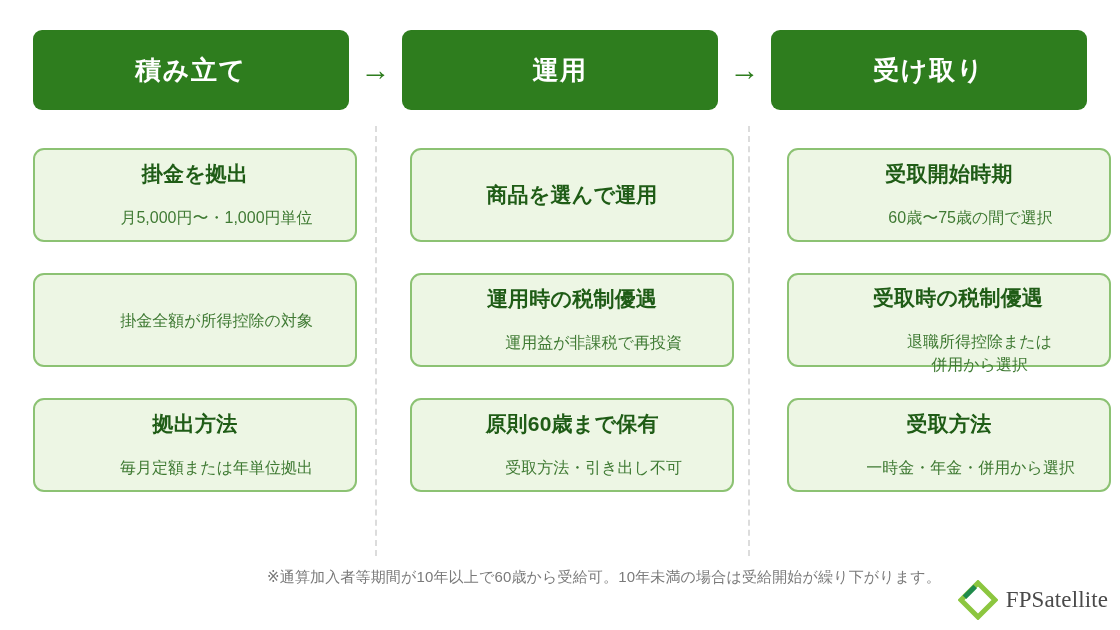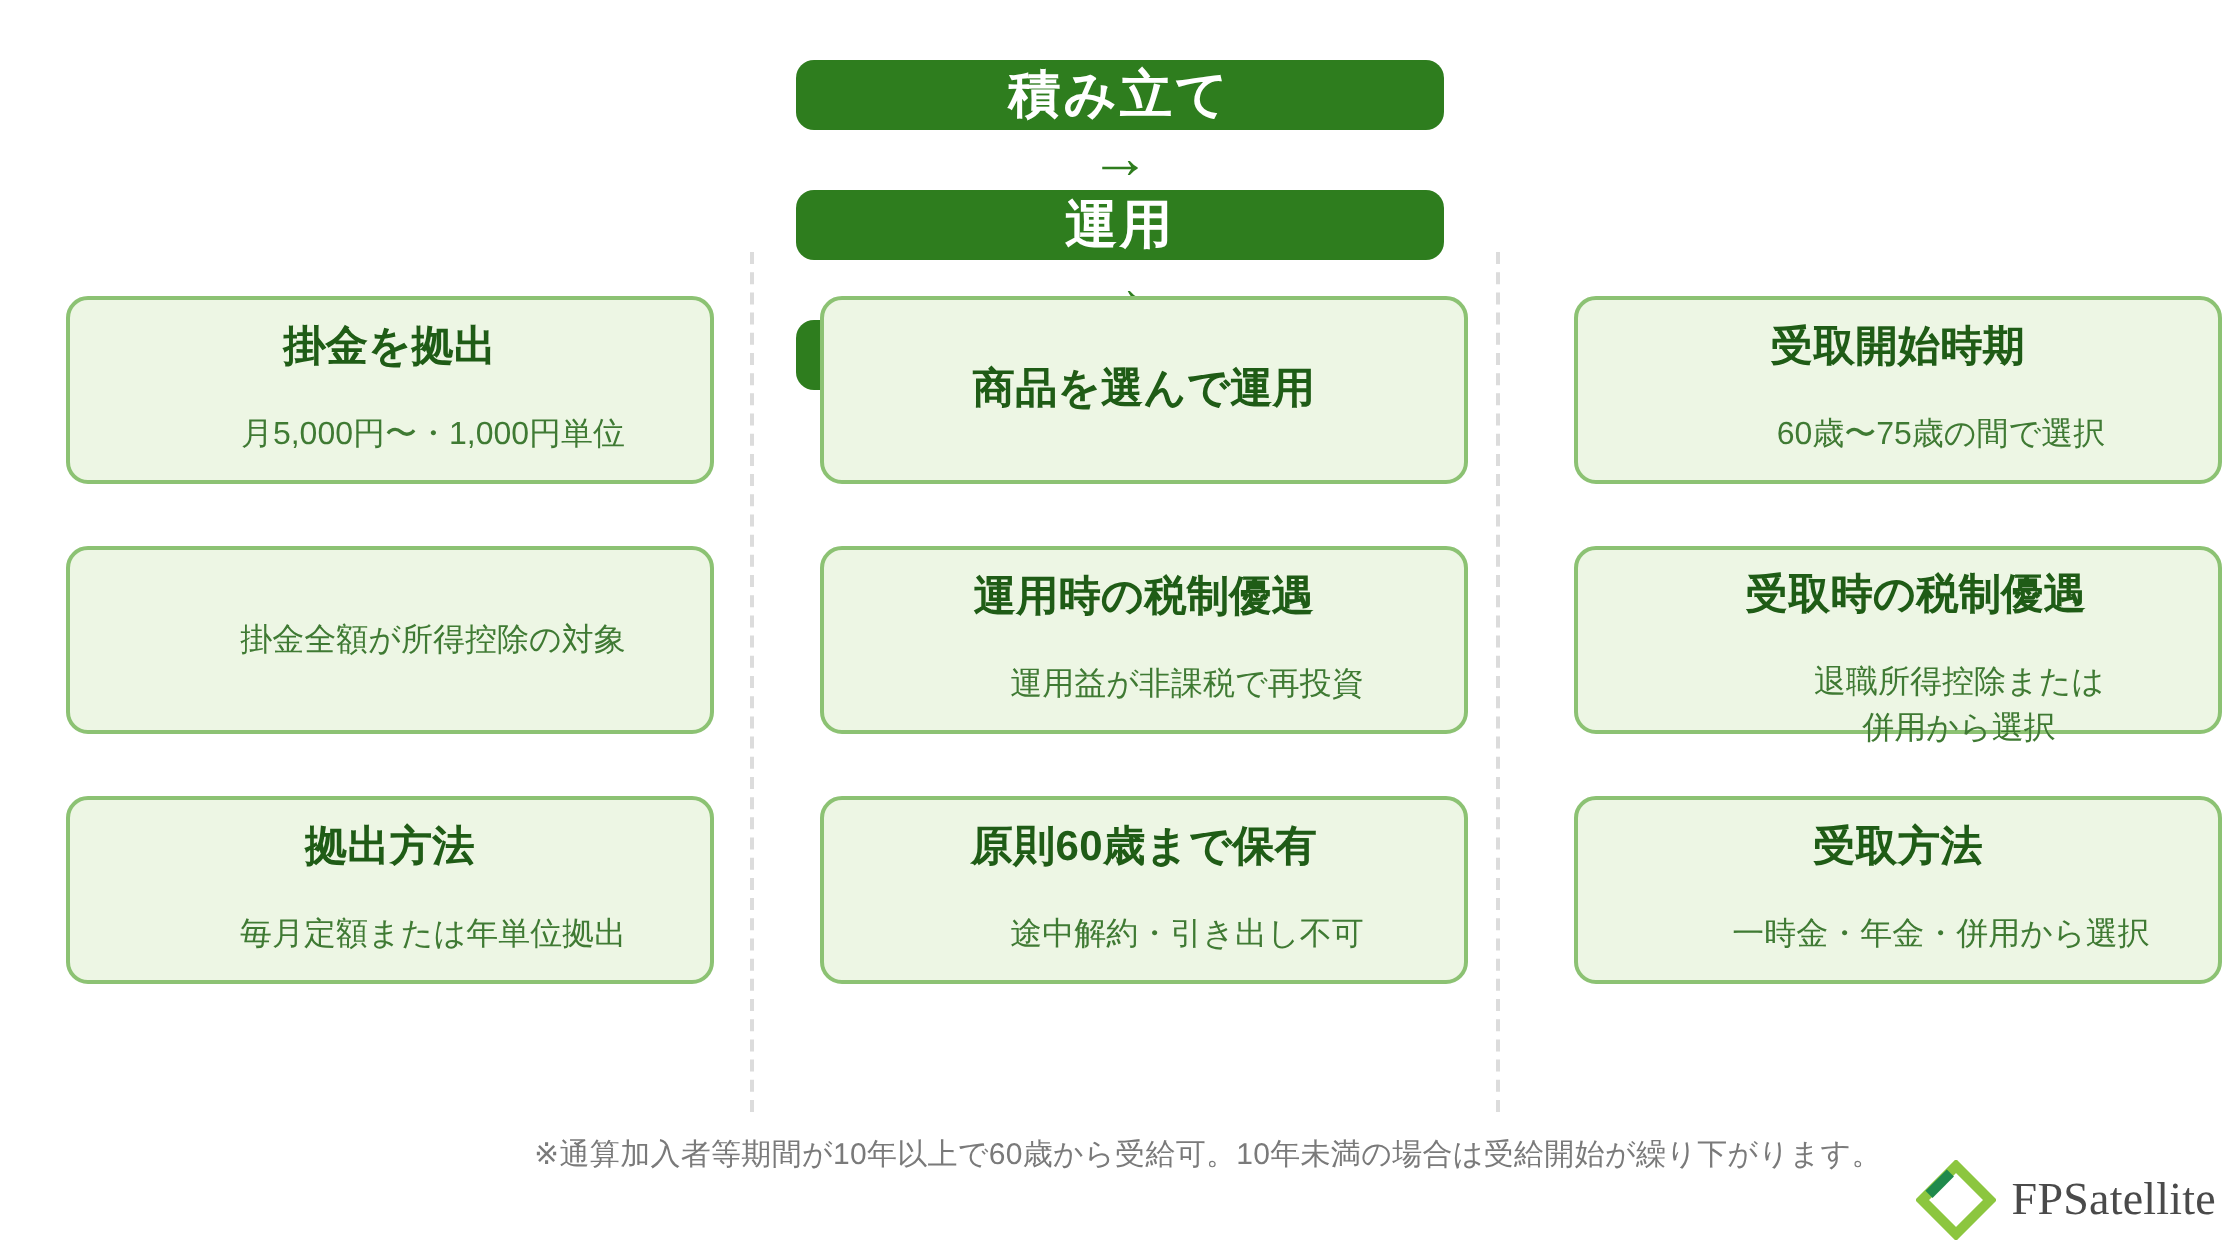--- a/index.html
+++ b/index.html
@@ -37,21 +37,20 @@
 
   
   .header-row {
     position: absolute;
     left: 0;
     top: 30px;
     width: 1120px;
     height: 80px;
     display: flex;
     align-items: center;
-    flex-direction: column;
   }
   .col-head {
     width: 324px;
     height: 80px;
     background: #2e7d1e;
     border-radius: 9px;
     color: #ffffff;
     display: flex;
     align-items: center;
     justify-content: center;
@@ -228,21 +227,21 @@
       </div>
       <div class="card">
         <div class="card-title">運用時の税制優遇</div>
         <div class="card-sub">
           <span class="sub-line">運用益が非課税で再投資</span>
         </div>
       </div>
       <div class="card">
         <div class="card-title">原則60歳まで保有</div>
         <div class="card-sub">
-          <span class="sub-line">途中解約・引き出し不可</span>
+          <span class="sub-line">受取方法・引き出し不可</span>
         </div>
       </div>
     </div>
 
     <div class="col-gap"></div>
 
     <div class="column">
       <div class="card">
         <div class="card-title">受取開始時期</div>
         <div class="card-sub">

